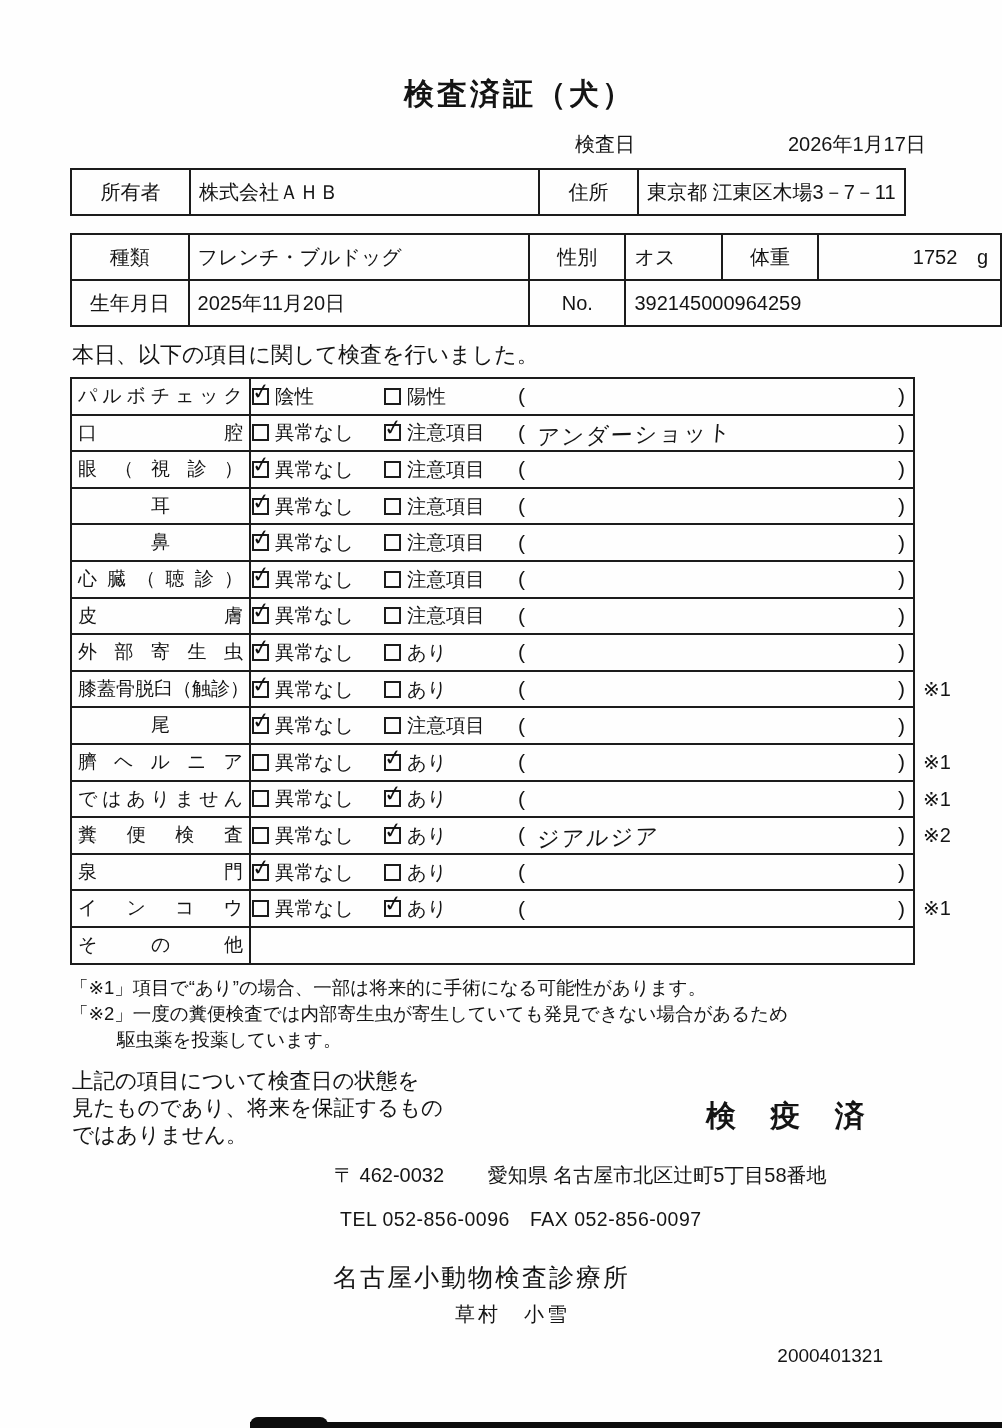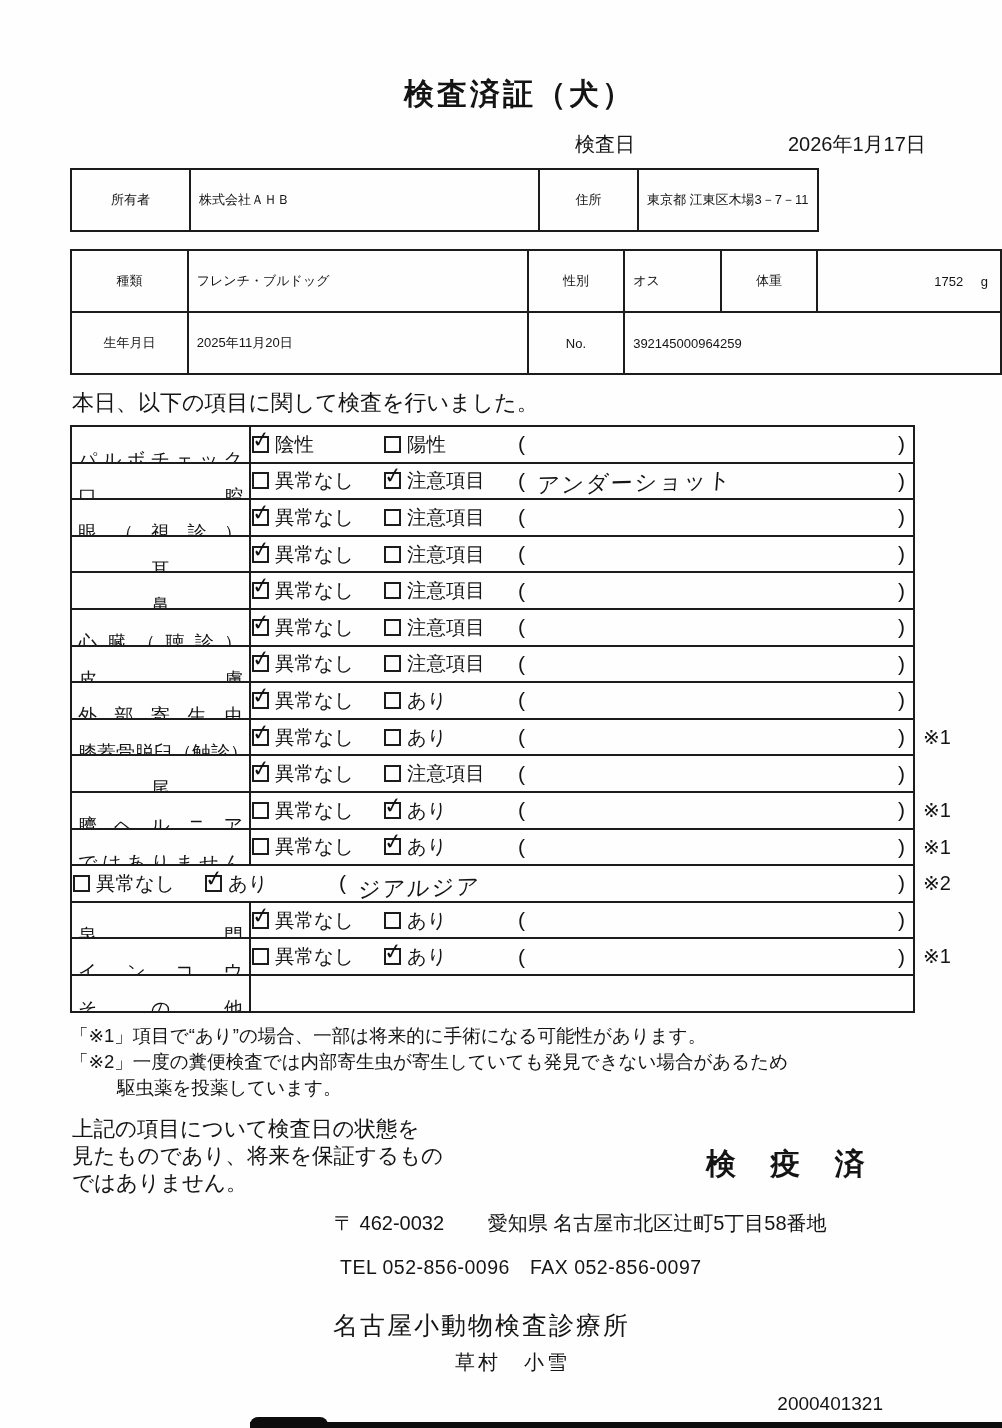--- a/index.html
+++ b/index.html
@@ -6,32 +6,32 @@
   .page{
     width:1002px;height:1428px;background:#fefefe;position:relative;
     font-family:"Liberation Sans","DejaVu Sans",sans-serif;color:#141414;
     margin:0 auto;overflow:hidden;
   }
   .title{padding-top:74px;text-align:center;font-size:30px;font-weight:bold;letter-spacing:3px;padding-left:37px;}
   .date-row{position:relative;height:28px;margin-top:16px;font-size:20px;}
   .date-label{position:absolute;left:575px;}
   .date-value{position:absolute;left:788px;}
   table.info{border-collapse:collapse;margin-left:70px;table-layout:fixed;}
-  table.info td{border:2px solid #1c1c1c;font-size:13px;height:36px;padding:12px 8px;white-space:nowrap;overflow:hidden;}
+  table.info td{border:2px solid #1c1c1c;font-size:20px;height:36px;padding:4px 8px;white-space:nowrap;overflow:hidden;}
   td.lab{text-align:center;padding:0 4px;}
   .w1{width:101px;} .w2{width:331px;} .w3{width:81px;} .w5{width:81px;} .w5b{width:81px;} .w6{width:171px;}
   .t-owner{margin-top:9px;}
   .t-pet{margin-top:17px;}
   td.weight{text-align:right;}
   td.weight .unit{display:inline-block;margin-left:14px;margin-right:4px;}
   .intro{margin:13px 0 0 72px;font-size:22px;}
   .check-table{margin-left:70px;width:845px;border:2px solid #1c1c1c;margin-top:7px;box-sizing:border-box;}
   .check-row{display:flex;height:34.6px;position:relative;align-items:stretch;}
   .check-row + .check-row{border-top:2px solid #1c1c1c;}
-  .c-item{width:165px;padding:16px 6px;border-right:2px solid #1c1c1c;font-size:19px;line-height:34.6px;
+  .c-item{width:165px;padding:0 6px;border-right:2px solid #1c1c1c;font-size:19px;line-height:34.6px;
     text-align:justify;text-align-last:justify;white-space:nowrap;overflow:hidden;}
   .c-item.single{text-align-last:center;}
   .c-body{flex:1;display:flex;align-items:center;font-size:19.5px;}
   .opt{display:inline-flex;align-items:center;}
   .opt1{width:133px;padding-left:1px;box-sizing:border-box;}
   .opt2{width:130px;box-sizing:border-box;}
   .box{display:inline-block;width:13px;height:13px;border:2px solid #1c1c1c;margin-right:6px;position:relative;flex:0 0 auto;}
   .box.checked::after{
     content:"✓";position:absolute;left:-2px;top:-11px;font-size:22px;font-weight:bold;
     transform:rotate(-8deg);color:#101010;
@@ -324,20 +324,21 @@
         </span>
         <span class="note">
           <span class="paren">(</span>
           <span class="hand"></span>
           <span class="paren">)</span>
         </span>
       </div>
       <div class="mark">※1</div>
     </div>
       <div class="check-row">
+      <div class="c-item">糞便検査</div>
       <div class="c-body">
         <span class="opt opt1">
           <span class="box"></span>
           <span class="lbl">異常なし</span>
         </span>
         <span class="opt opt2">
           <span class="box checked"></span>
           <span class="lbl">あり</span>
         </span>
         <span class="note">

